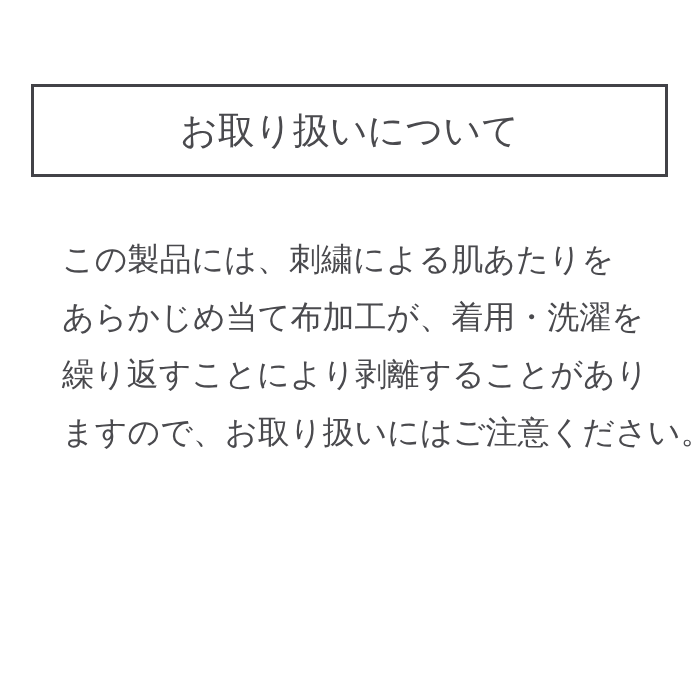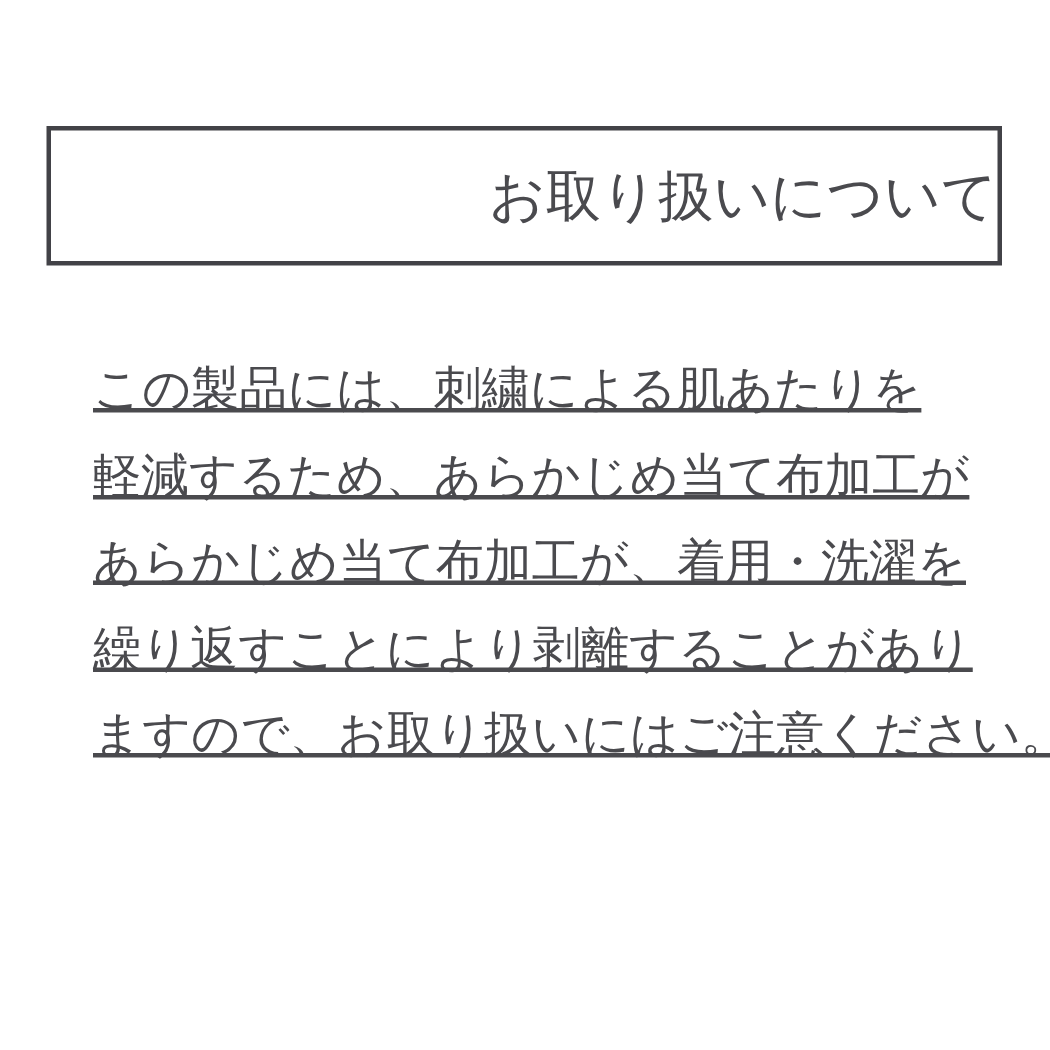--- a/index.html
+++ b/index.html
@@ -18,54 +18,52 @@
   .title-box {
     position: absolute;
     left: 31px;
     top: 84px;
     width: 637px;
     height: 93px;
     box-sizing: border-box;
     border: 3px solid #424247;
     display: flex;
     align-items: center;
-    justify-content: flex-end;
+    justify-content: center;
     background: #ffffff;
   }
   .title-text {
     font-size: 37px;
     letter-spacing: 0px;
     color: #4a4a4e;
     white-space: nowrap;
   }
   .body-text {
     position: absolute;
     left: 62px;
     top: 231px;
     width: 600px;
     color: #4a4a4e;
     font-size: 32px;
     line-height: 57.5px;
     letter-spacing: 0px;
   }
   .body-line {
     white-space: nowrap;
-    text-decoration: underline;
   }
 </style>
 </head>
 <body>
 
 <div class="page">
 
   <div class="title-box">
     <span class="title-text">お取り扱いについて</span>
   </div>
 
   <div class="body-text">
     <div class="body-line">この製品には、刺繍による肌あたりを</div>
-    <div class="body-line">軽減するため、あらかじめ当て布加工が</div>
     <div class="body-line">あらかじめ当て布加工が、着用・洗濯を</div>
     <div class="body-line">繰り返すことにより剥離することがあり</div>
     <div class="body-line">ますので、お取り扱いにはご注意ください。</div>
   </div>
 
 </div>
 
 </body></html>

